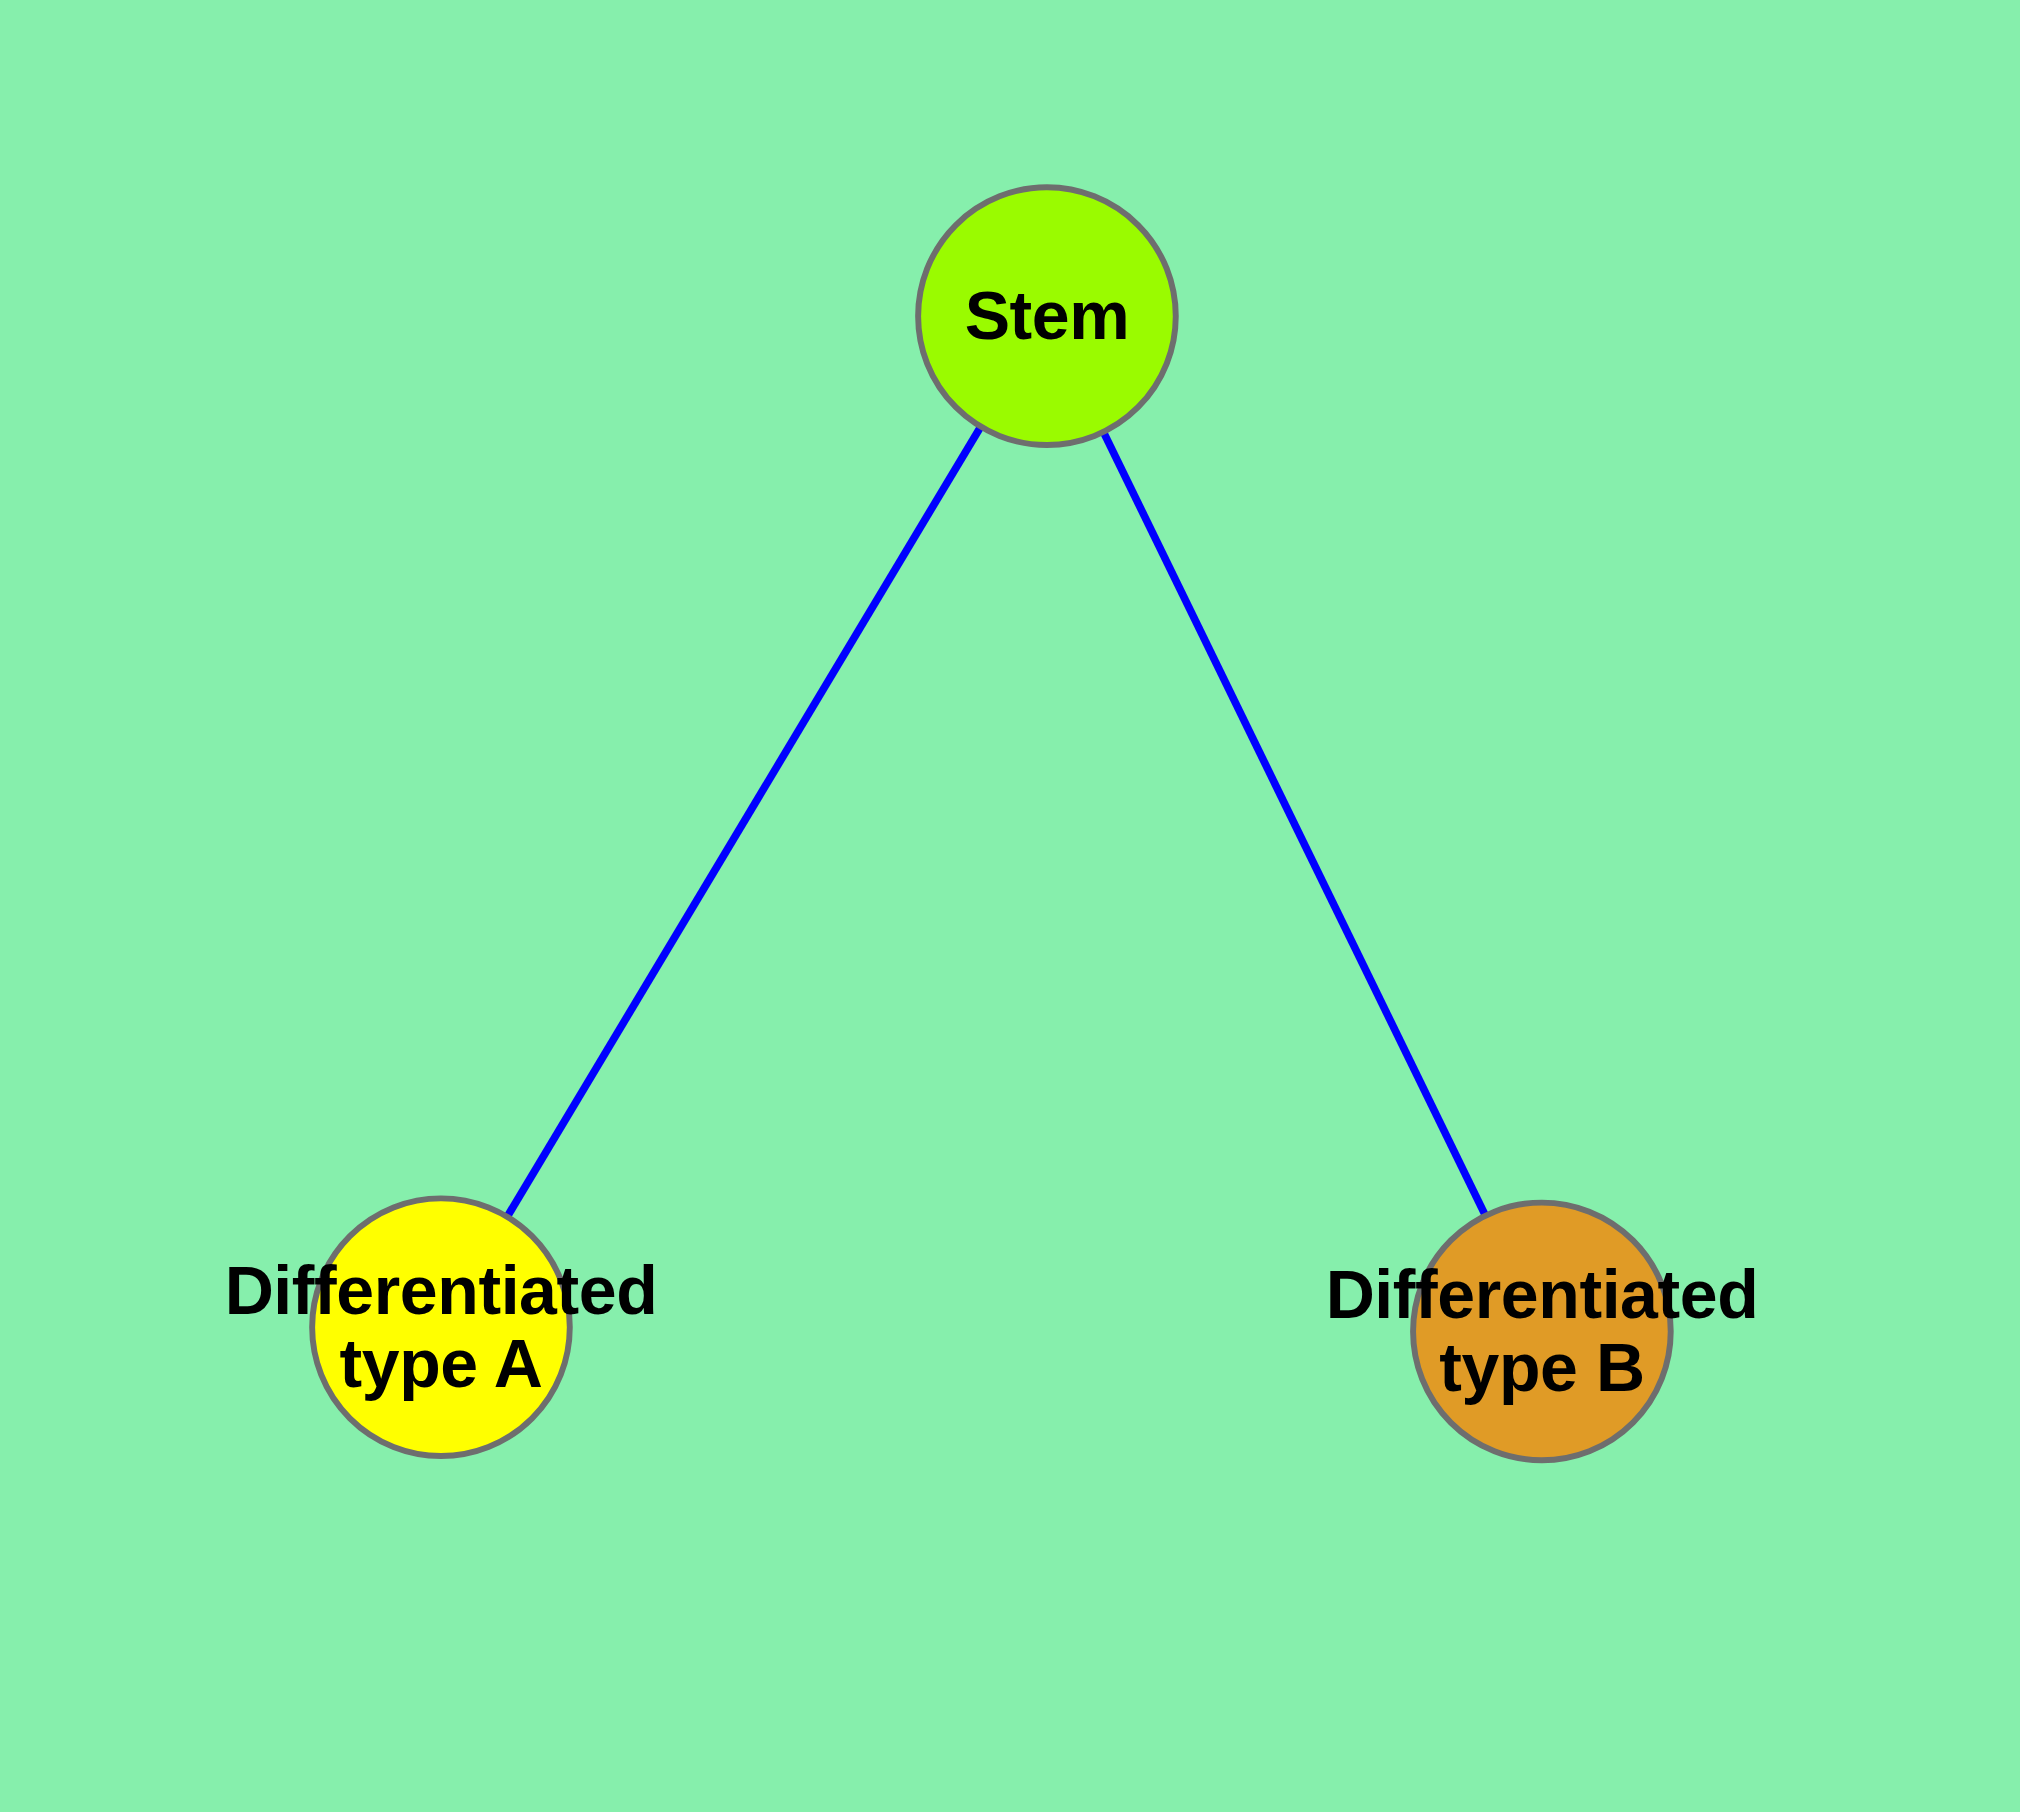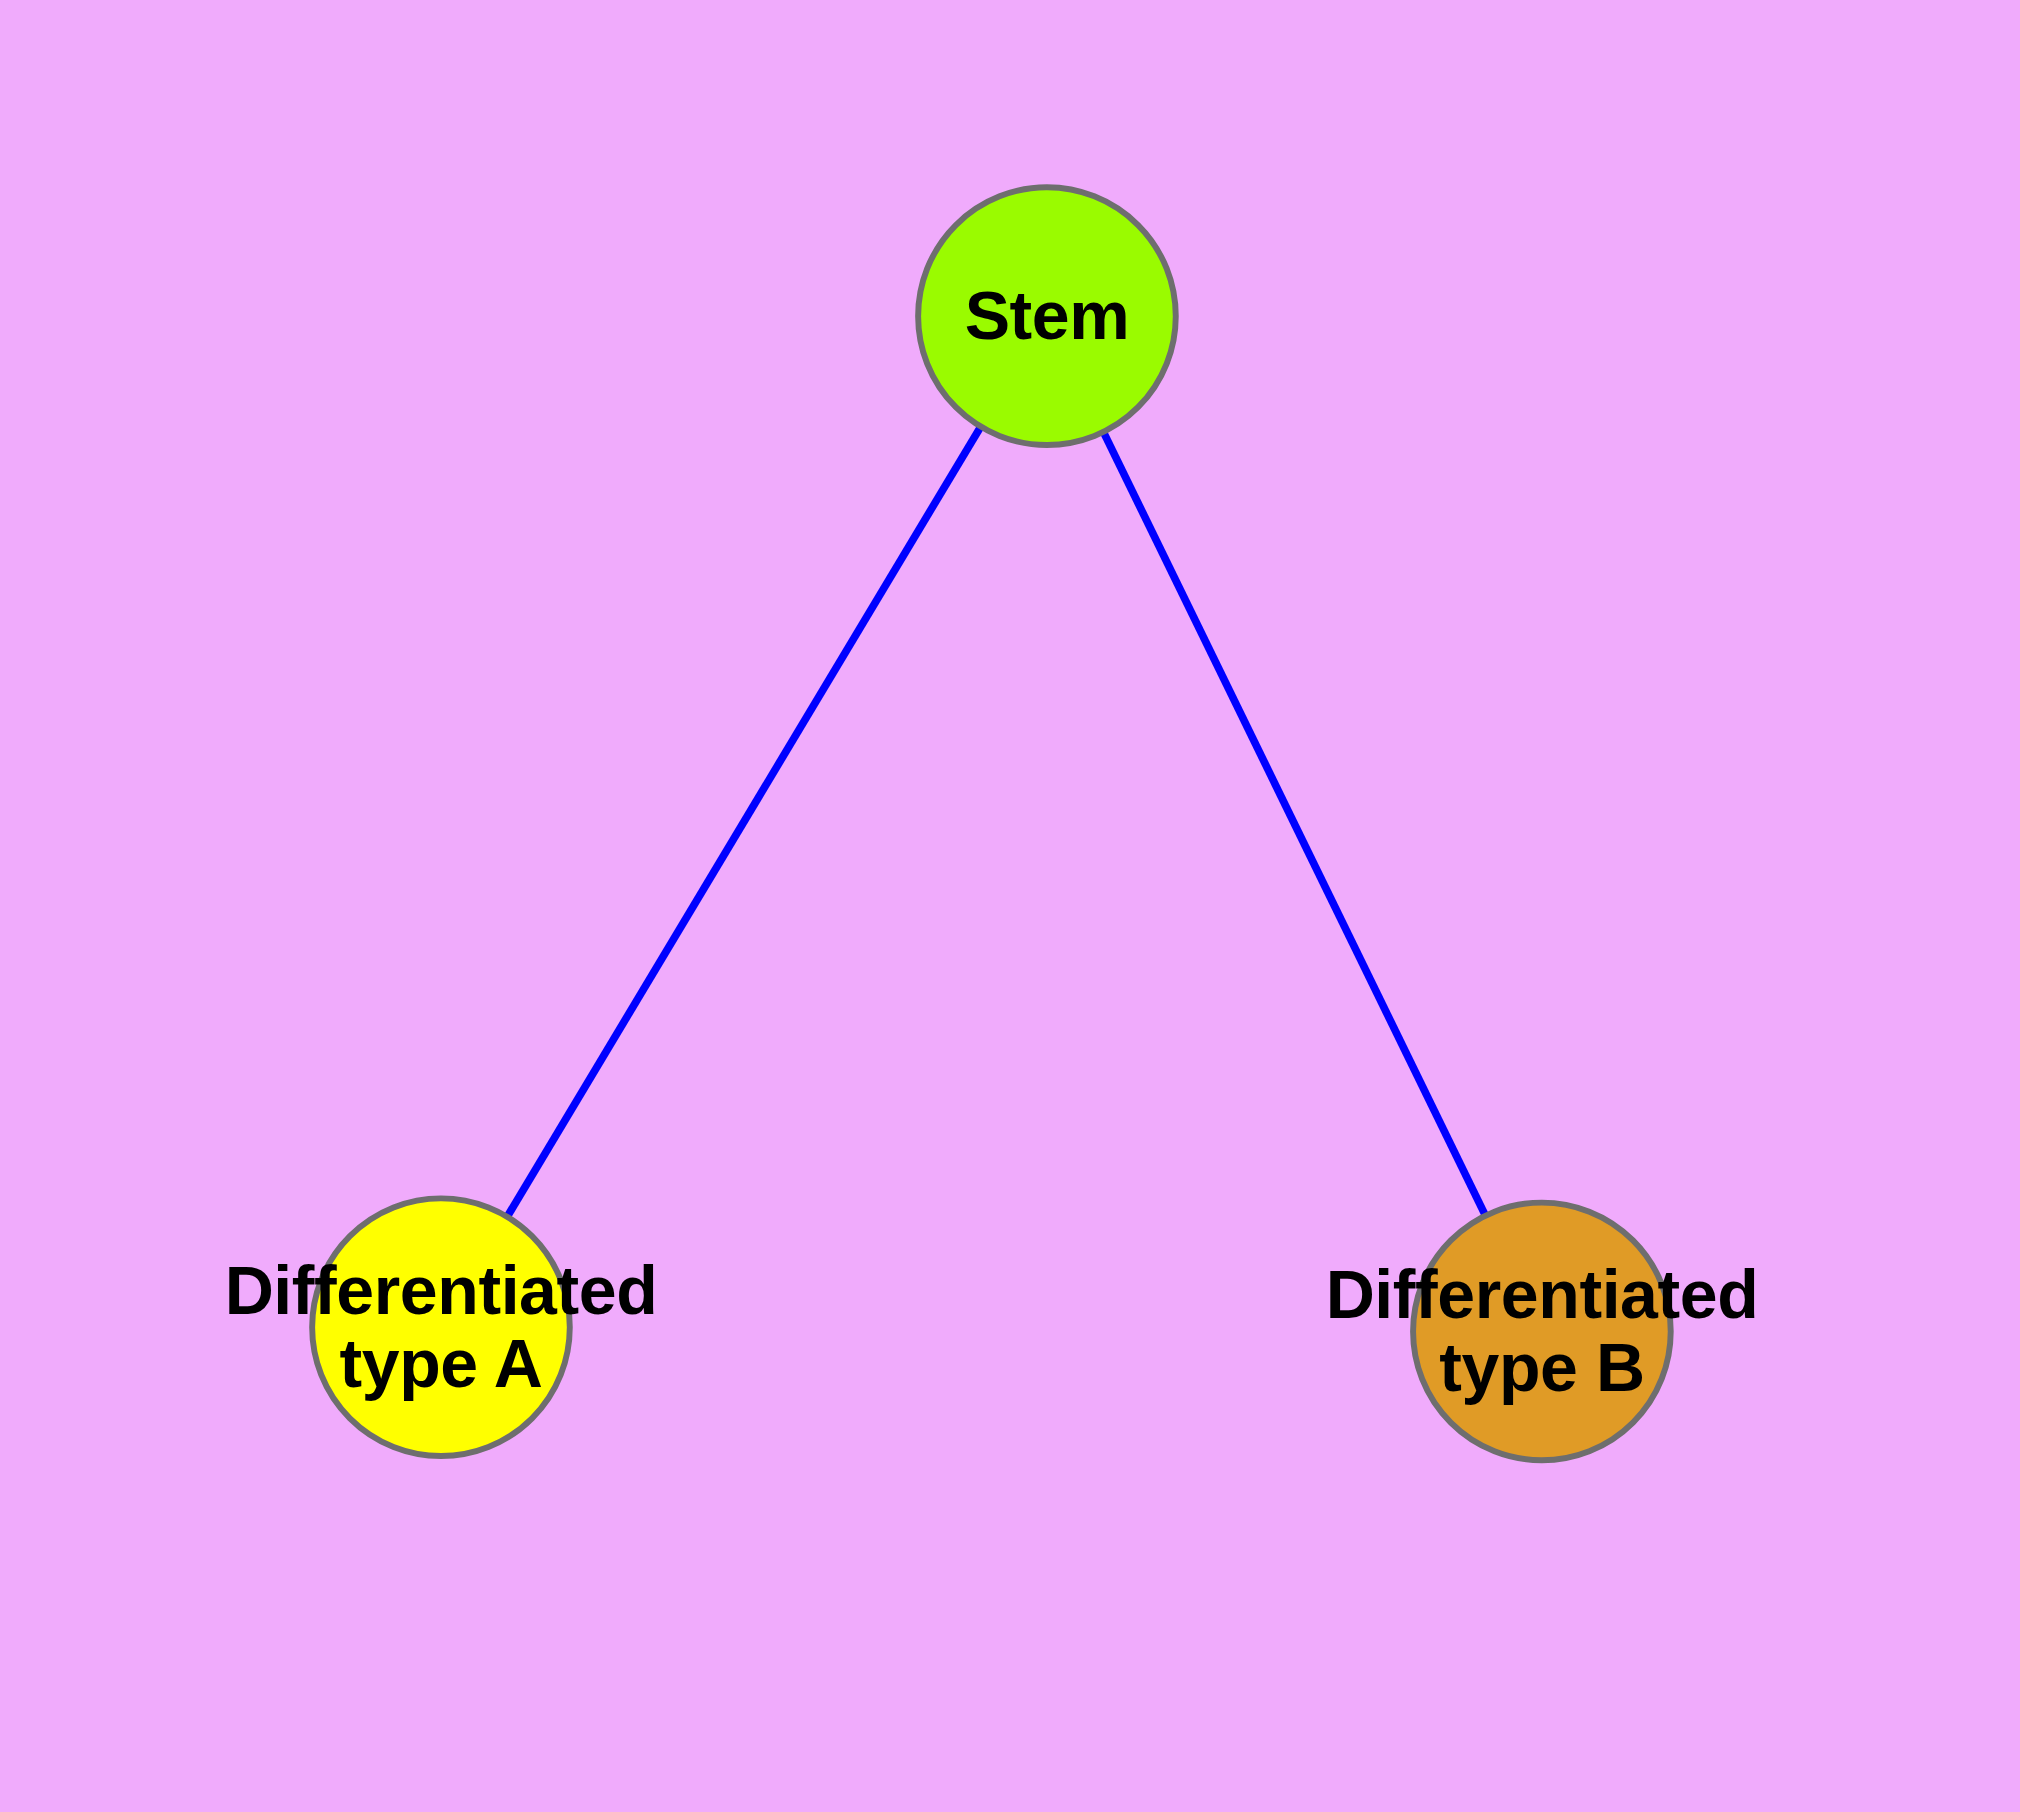--- a/index.html
+++ b/index.html
@@ -44,21 +44,21 @@
     white-space: pre;
     letter-spacing: -0.4px;
     transform: translate(-50%, -50%);
     pointer-events: none;
     user-select: none;
   }
 </style>
 </head>
 <body>
 
-<div id="canvas" style="width: 2021px; height: 1812px; background: #f0abfc;">
+<div id="canvas" style="width: 2021px; height: 1812px; background: #86efac;">
 
   <svg id="graph-svg" viewBox="0 0 2384 2138" xmlns="http://www.w3.org/2000/svg">
     <g id="edges-layer">
         <line class="edge-line" x1="1157.8890857389465" y1="501.6619870117995" x2="597.1109142610534" y2="1437.3380129882005" stroke="#0000ff" stroke-width="9"></line>
         <line class="edge-line" x1="1300.7280636582902" y1="507.83256894286245" x2="1753.2719363417098" y2="1436.1674310571375" stroke="#0000ff" stroke-width="9"></line>
       </g>
     <g id="nodes-layer">
         <circle class="node-circle" cx="1235" cy="373" r="152" fill="#9afb00" stroke="#6e6e6e" stroke-width="7"></circle>
         <circle class="node-circle" cx="520" cy="1566" r="152" fill="#ffff00" stroke="#6e6e6e" stroke-width="7"></circle>
         <circle class="node-circle" cx="1819" cy="1571" r="152" fill="#e09b26" stroke="#6e6e6e" stroke-width="7"></circle>

